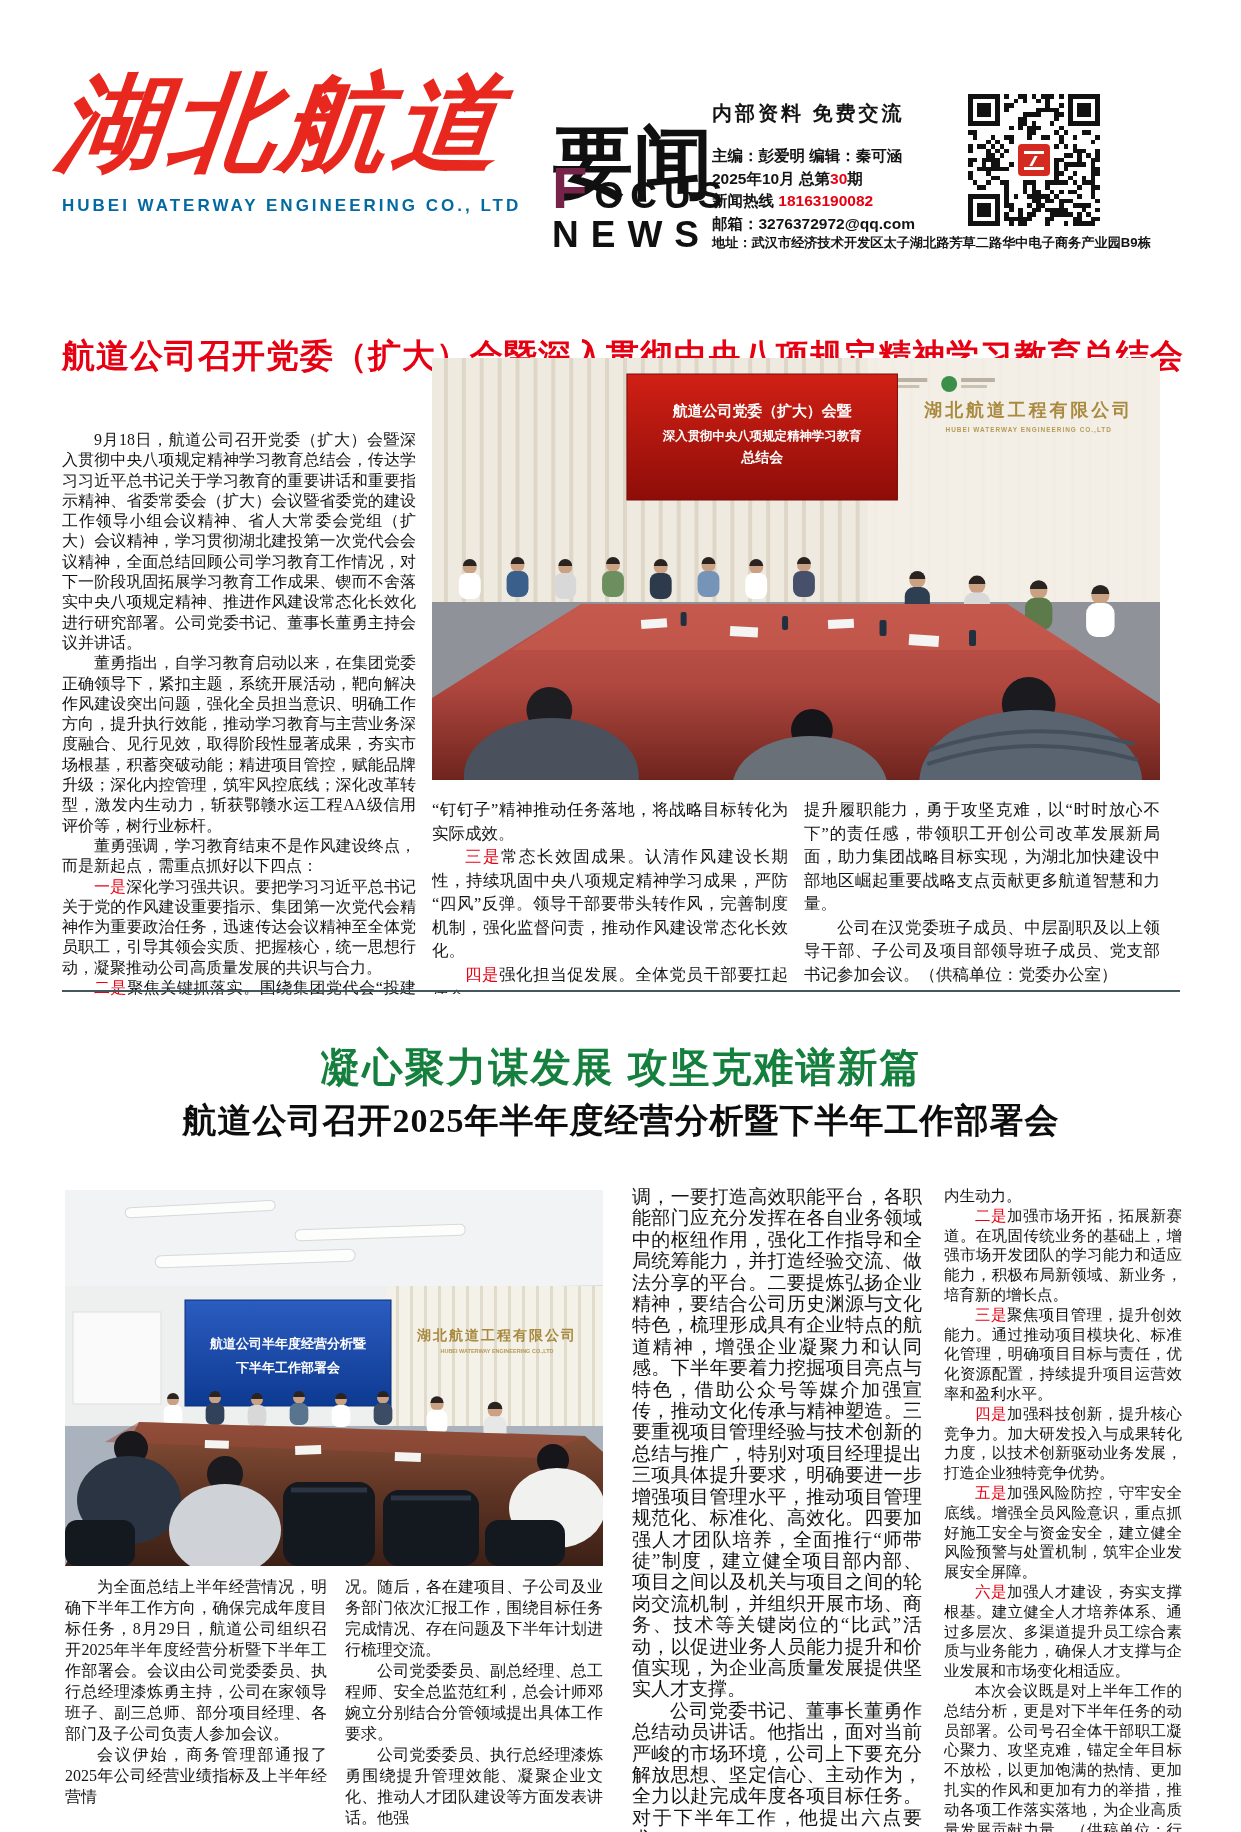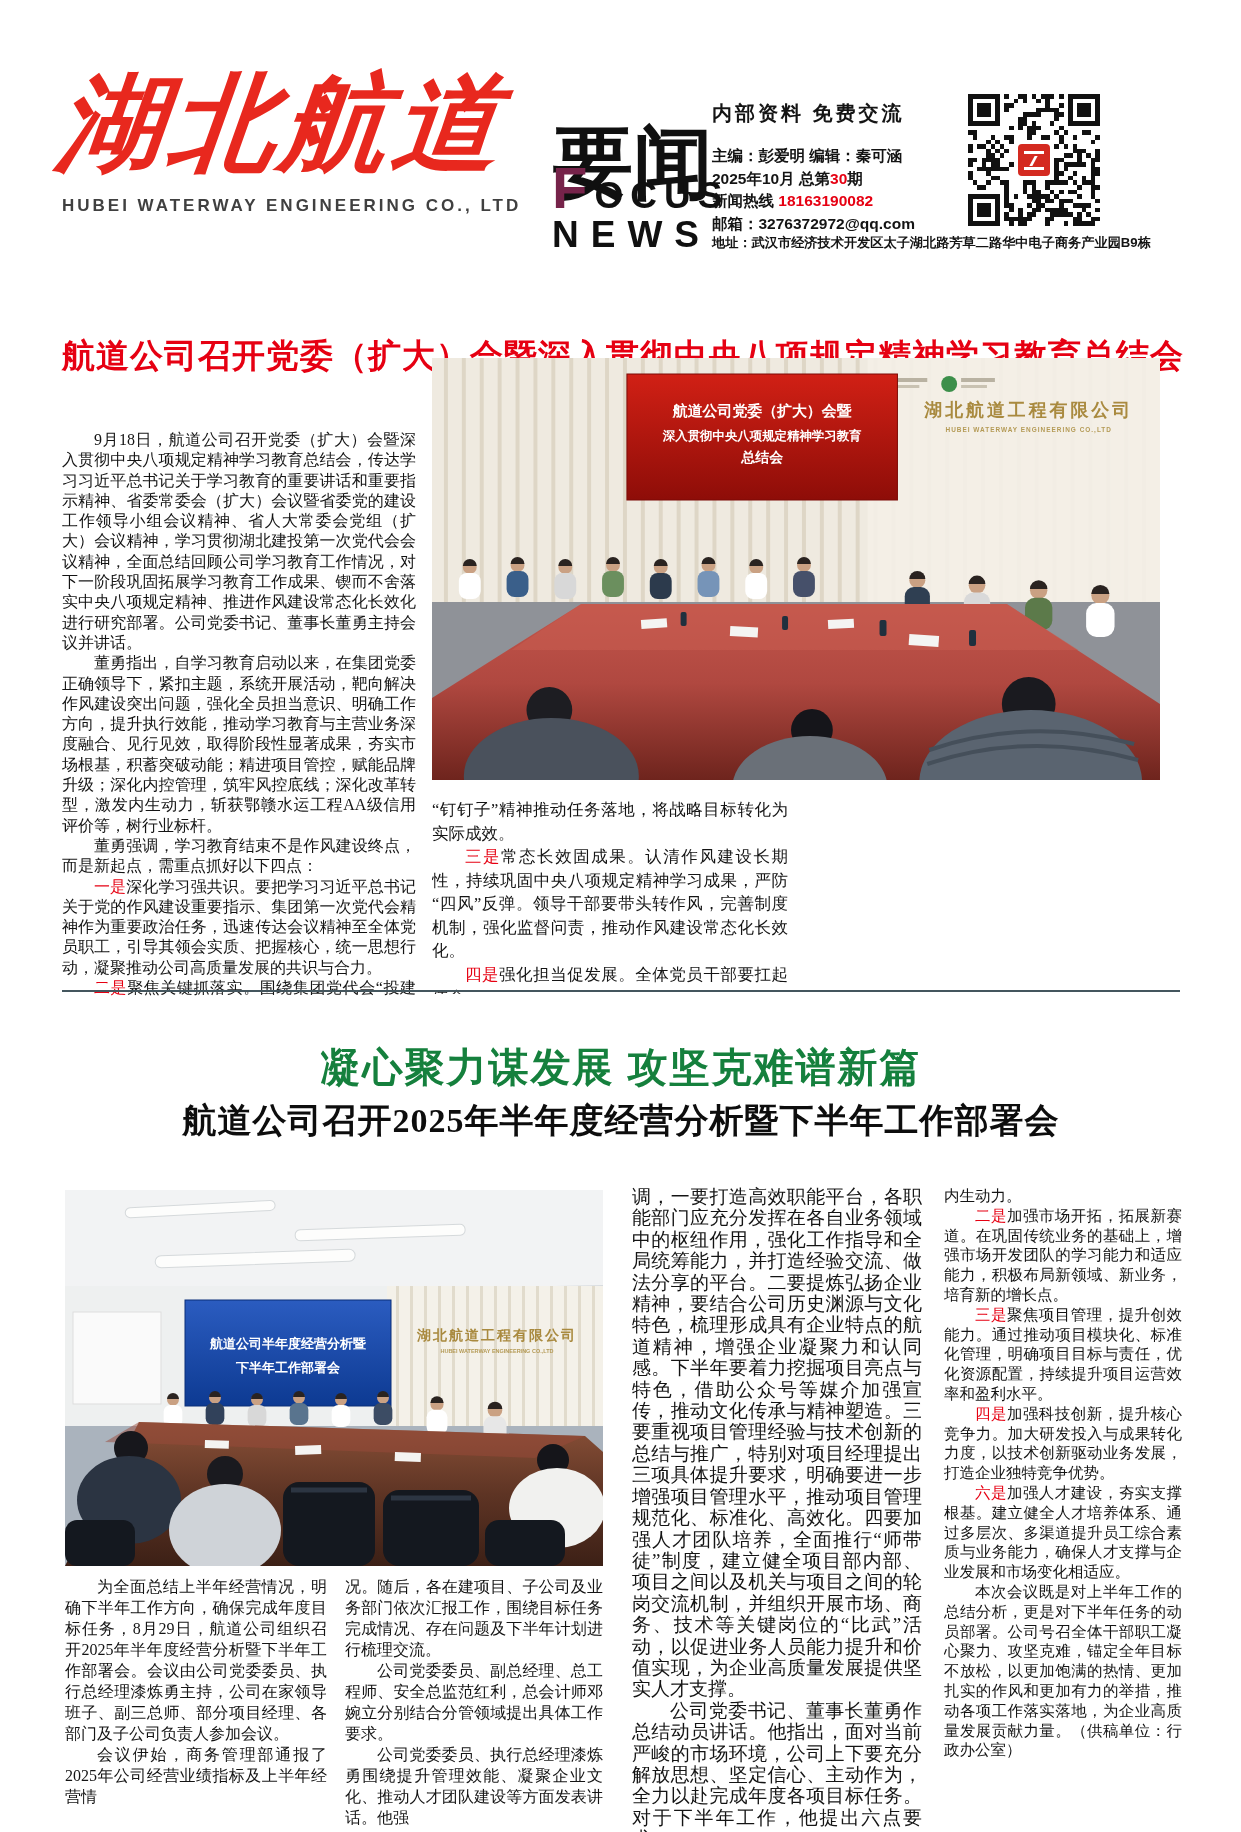--- a/index.html
+++ b/index.html
@@ -5,21 +5,21 @@
   html,body{margin:0;padding:0;background:#888;}
   .page{position:relative;width:1241px;height:1832px;background:#ffffff;margin:0 auto;overflow:hidden;
         font-family:"Liberation Serif","DejaVu Serif",serif;color:#141414;}
   
   .logo-cn{position:absolute;left:58px;top:60px;width:480px;height:130px;
            font-family:"Liberation Serif","DejaVu Serif",serif;font-weight:900;font-style:italic;
            font-size:106px;line-height:130px;color:#e8281e;transform:skewX(-6deg);
            letter-spacing:6px;white-space:nowrap;}
   .logo-en{position:absolute;left:62px;top:196px;width:500px;
            font-family:"Liberation Sans","DejaVu Sans",sans-serif;font-weight:bold;
-           font-size:17px;letter-spacing:3px;color:#404040;white-space:nowrap;}
+           font-size:17px;letter-spacing:3px;color:#0369a1;white-space:nowrap;}
   .section-cn{position:absolute;left:548px;top:78px;width:170px;text-align:center;
            font-family:"Liberation Sans","DejaVu Sans",sans-serif;font-weight:900;
            font-size:80px;line-height:92px;color:#101010;letter-spacing:0px;white-space:nowrap;margin-top:39px;}
   .wordmark{position:absolute;left:552px;top:168px;width:170px;
            font-family:"Liberation Sans","DejaVu Sans",sans-serif;font-weight:bold;color:#101010;}
   .focus-line{font-size:37px;letter-spacing:7px;line-height:40px;}
   .focus-line::first-letter{font-size:58px;color:#76234a;}
   .news-line{font-size:37px;letter-spacing:12px;line-height:38px;}
   .mast-info{position:absolute;left:712px;top:100px;width:300px;
            font-family:"Liberation Sans","DejaVu Sans",sans-serif;font-weight:bold;}
@@ -455,20 +455,24 @@
         <path d="M498 406 q102 -34 212 -4" stroke="#454f5a" stroke-width="4" fill="none"></path>
       </g>
     </svg>
   </div>
 
   <div class="col c-a1-a">
       <p class="noind"><span>“钉钉子”精神推动任务落地，将战略目标转化为实际成效。</span></p>
       <p><span class="rd">三是</span><span>常态长效固成果。认清作风建设长期性，持续巩固中央八项规定精神学习成果，严防“四风”反弹。领导干部要带头转作风，完善制度机制，强化监督问责，推动作风建设常态化长效化。</span></p>
       <p><span class="rd">四是</span><span>强化担当促发展。全体党员干部要扛起使命，</span></p>
     </div>
+  <div class="col c-a1-b">
+      <p class="noind"><span>提升履职能力，勇于攻坚克难，以“时时放心不下”的责任感，带领职工开创公司改革发展新局面，助力集团战略目标实现，为湖北加快建设中部地区崛起重要战略支点贡献更多航道智慧和力量。</span></p>
+      <p><span>公司在汉党委班子成员、中层副职及以上领导干部、子公司及项目部领导班子成员、党支部书记参加会议。（供稿单位：党委办公室）</span></p>
+    </div>
 
   <div class="divider"></div>
 
   <div class="h2-red">凝心聚力谋发展 攻坚克难谱新篇</div>
   <div class="h2-black">航道公司召开2025年半年度经营分析暨下半年工作部署会</div>
 
   <div class="photo2">
     <svg viewBox="0 0 538 376" preserveAspectRatio="none">
       <defs>
         <pattern id="pleat2" width="14" height="140" patternUnits="userSpaceOnUse">
@@ -563,17 +567,18 @@
   <div class="col c-a2-3">
       <p class="noind"><span>调，一要打造高效职能平台，各职能部门应充分发挥在各自业务领域中的枢纽作用，强化工作指导和全局统筹能力，并打造经验交流、做法分享的平台。二要提炼弘扬企业精神，要结合公司历史渊源与文化特色，梳理形成具有企业特点的航道精神，增强企业凝聚力和认同感。下半年要着力挖掘项目亮点与特色，借助公众号等媒介加强宣传，推动文化传承与精神塑造。三要重视项目管理经验与技术创新的总结与推广，特别对项目经理提出三项具体提升要求，明确要进一步增强项目管理水平，推动项目管理规范化、标准化、高效化。四要加强人才团队培养，全面推行“师带徒”制度，建立健全项目部内部、项目之间以及机关与项目之间的轮岗交流机制，并组织开展市场、商务、技术等关键岗位的“比武”活动，以促进业务人员能力提升和价值实现，为企业高质量发展提供坚实人才支撑。</span></p>
       <p><span>公司党委书记、董事长董勇作总结动员讲话。他指出，面对当前严峻的市场环境，公司上下要充分解放思想、坚定信心、主动作为，全力以赴完成年度各项目标任务。对于下半年工作，他提出六点要求：</span></p>
       <p><span class="rd">一是</span><span>聚焦深化改革，激活内动力。修订出台“三定”方案，进一步优化人员能上能下、薪酬能增能减的激励机制，强化“能者多得”，持续提升组织</span></p>
     </div>
   <div class="col c-a2-4">
       <p class="noind"><span>内生动力。</span></p>
       <p><span class="rd">二是</span><span>加强市场开拓，拓展新赛道。在巩固传统业务的基础上，增强市场开发团队的学习能力和适应能力，积极布局新领域、新业务，培育新的增长点。</span></p>
       <p><span class="rd">三是</span><span>聚焦项目管理，提升创效能力。通过推动项目模块化、标准化管理，明确项目目标与责任，优化资源配置，持续提升项目运营效率和盈利水平。</span></p>
       <p><span class="rd">四是</span><span>加强科技创新，提升核心竞争力。加大研发投入与成果转化力度，以技术创新驱动业务发展，打造企业独特竞争优势。</span></p>
+      <p><span class="rd">五是</span><span>加强风险防控，守牢安全底线。增强全员风险意识，重点抓好施工安全与资金安全，建立健全风险预警与处置机制，筑牢企业发展安全屏障。</span></p>
       <p><span class="rd">六是</span><span>加强人才建设，夯实支撑根基。建立健全人才培养体系、通过多层次、多渠道提升员工综合素质与业务能力，确保人才支撑与企业发展和市场变化相适应。</span></p>
       <p><span>本次会议既是对上半年工作的总结分析，更是对下半年任务的动员部署。公司号召全体干部职工凝心聚力、攻坚克难，锚定全年目标不放松，以更加饱满的热情、更加扎实的作风和更加有力的举措，推动各项工作落实落地，为企业高质量发展贡献力量。（供稿单位：行政办公室）</span></p>
     </div>
 
 </div>
 
 </body></html>

